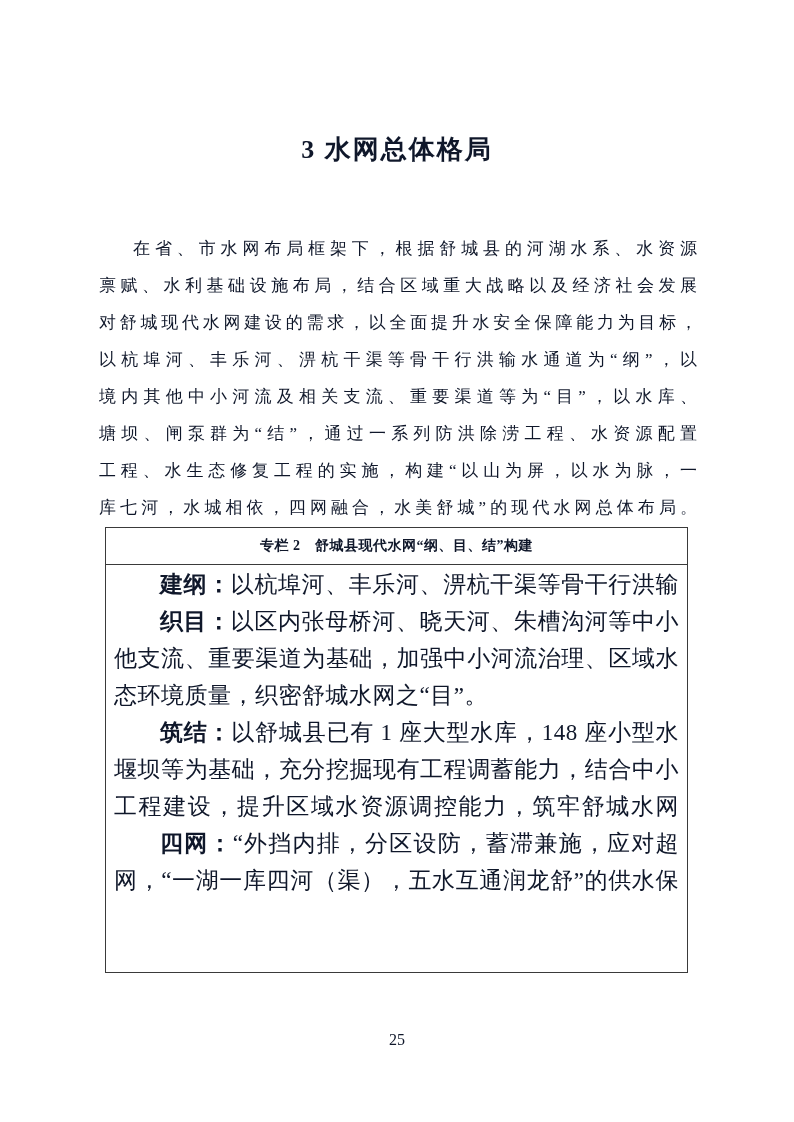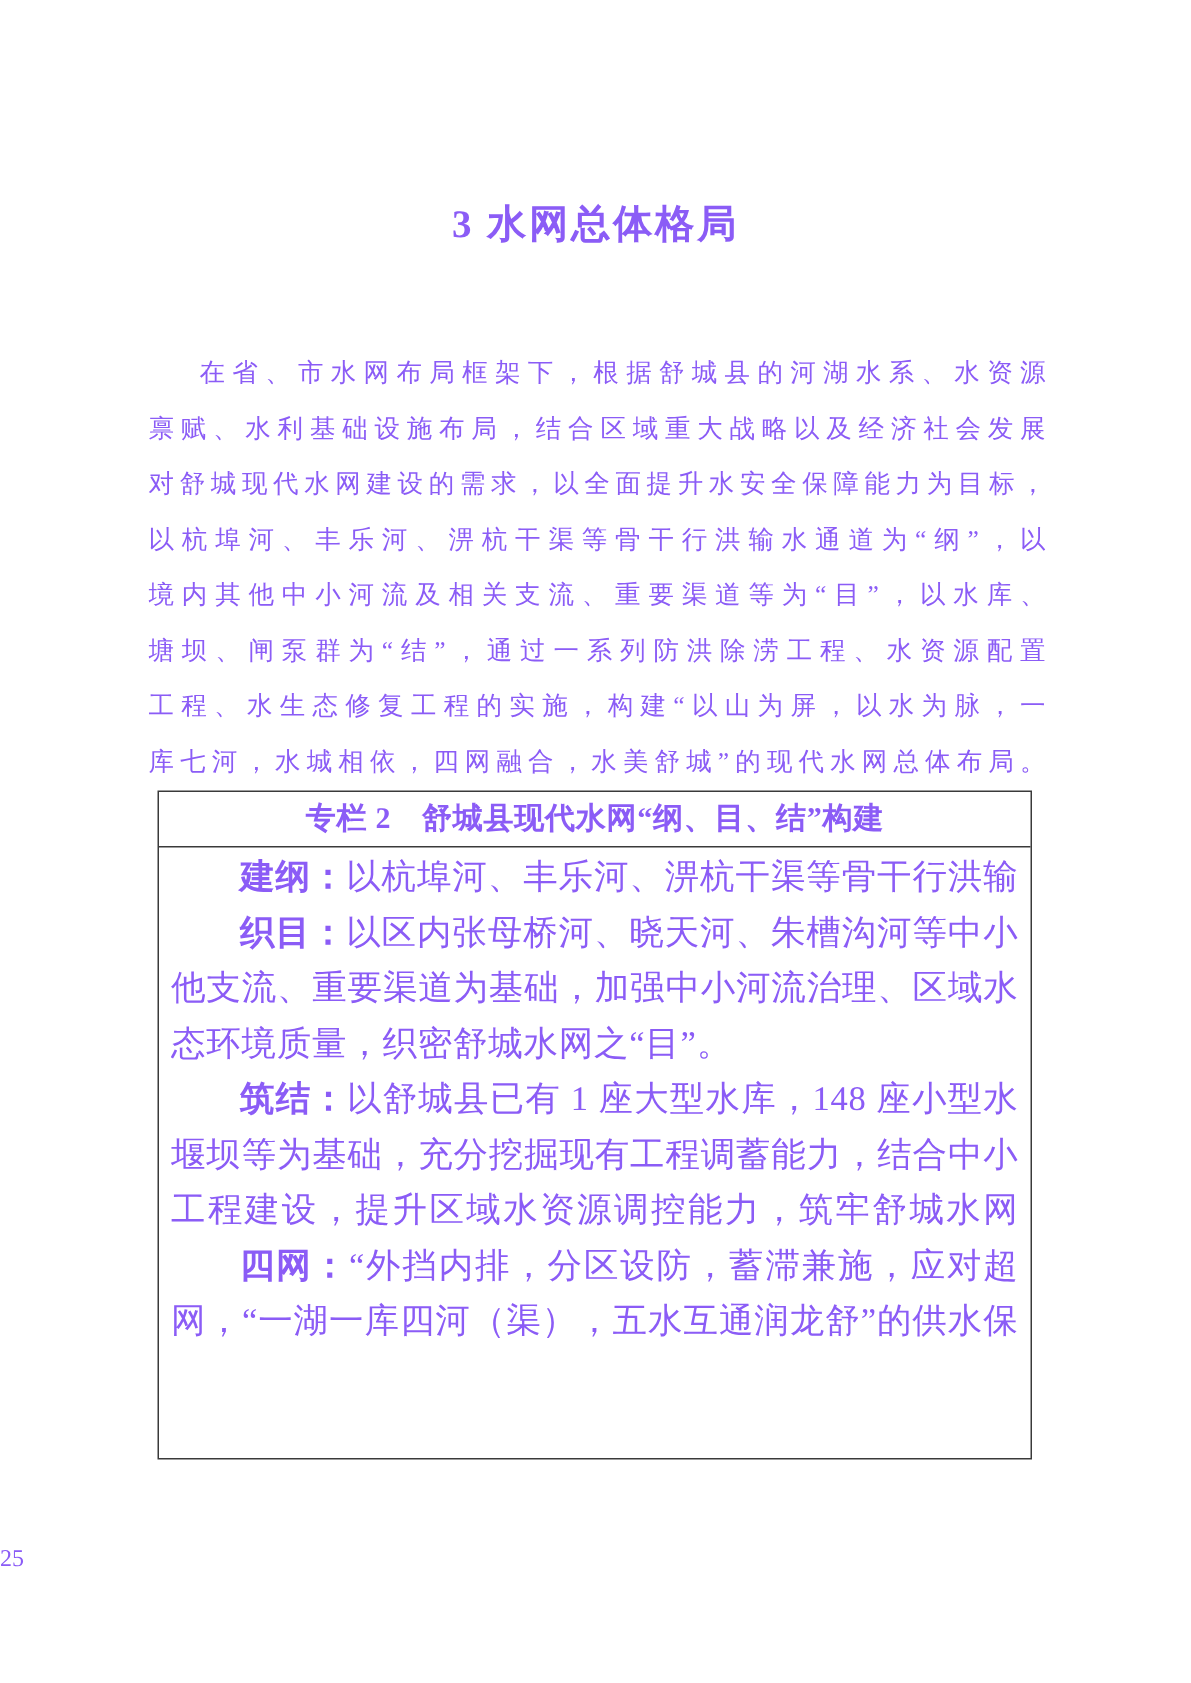--- a/index.html
+++ b/index.html
@@ -2,21 +2,21 @@
 <html><head>
 <meta charset="utf-8">
 <style>
   html,body{margin:0;padding:0;background:#888;}
   .page{
     position:relative;
     width:794px;height:1122px;
     margin:0 auto;
     background:#ffffff;
     font-family:"Liberation Serif","DejaVu Serif",serif;
-    color:#8b5cf6;
+    color:#0f172a;
     overflow:hidden;
   }
   .chapter-title{
     position:absolute;top:133px;left:0;width:100%;
     margin:0;
     text-align:center;
     font-size:26px;line-height:34px;
     font-weight:bold;
     letter-spacing:2px;
   }
@@ -41,37 +41,37 @@
     position:absolute;top:527px;left:105px;
     width:581px;height:444px;
     border:1px solid #3a3a3a;
     background:#fff;
   }
   .panel-header{
     height:36px;line-height:36px;
     border-bottom:1px solid #3a3a3a;
     text-align:center;
     font-weight:bold;
-    font-size:20px;
+    font-size:14px;
     letter-spacing:0.5px;
     overflow:hidden;
   }
   .panel-body{
     padding:1px 8px 0 8px;
   }
   .pline{
     font-size:23px;line-height:37px;height:37px;
     overflow:hidden;
     text-align:justify;
     letter-spacing:0.5px;
   }
   .lead{font-weight:bold;}
   .page-number{
     position:absolute;top:1030px;left:0;width:100%;
-    text-align:left;
+    text-align:center;
     font-size:16px;line-height:20px;
   }
 </style>
 </head>
 <body>
 
 <div class="page">
 
   <h1 class="chapter-title">3 水网总体格局</h1>
 

